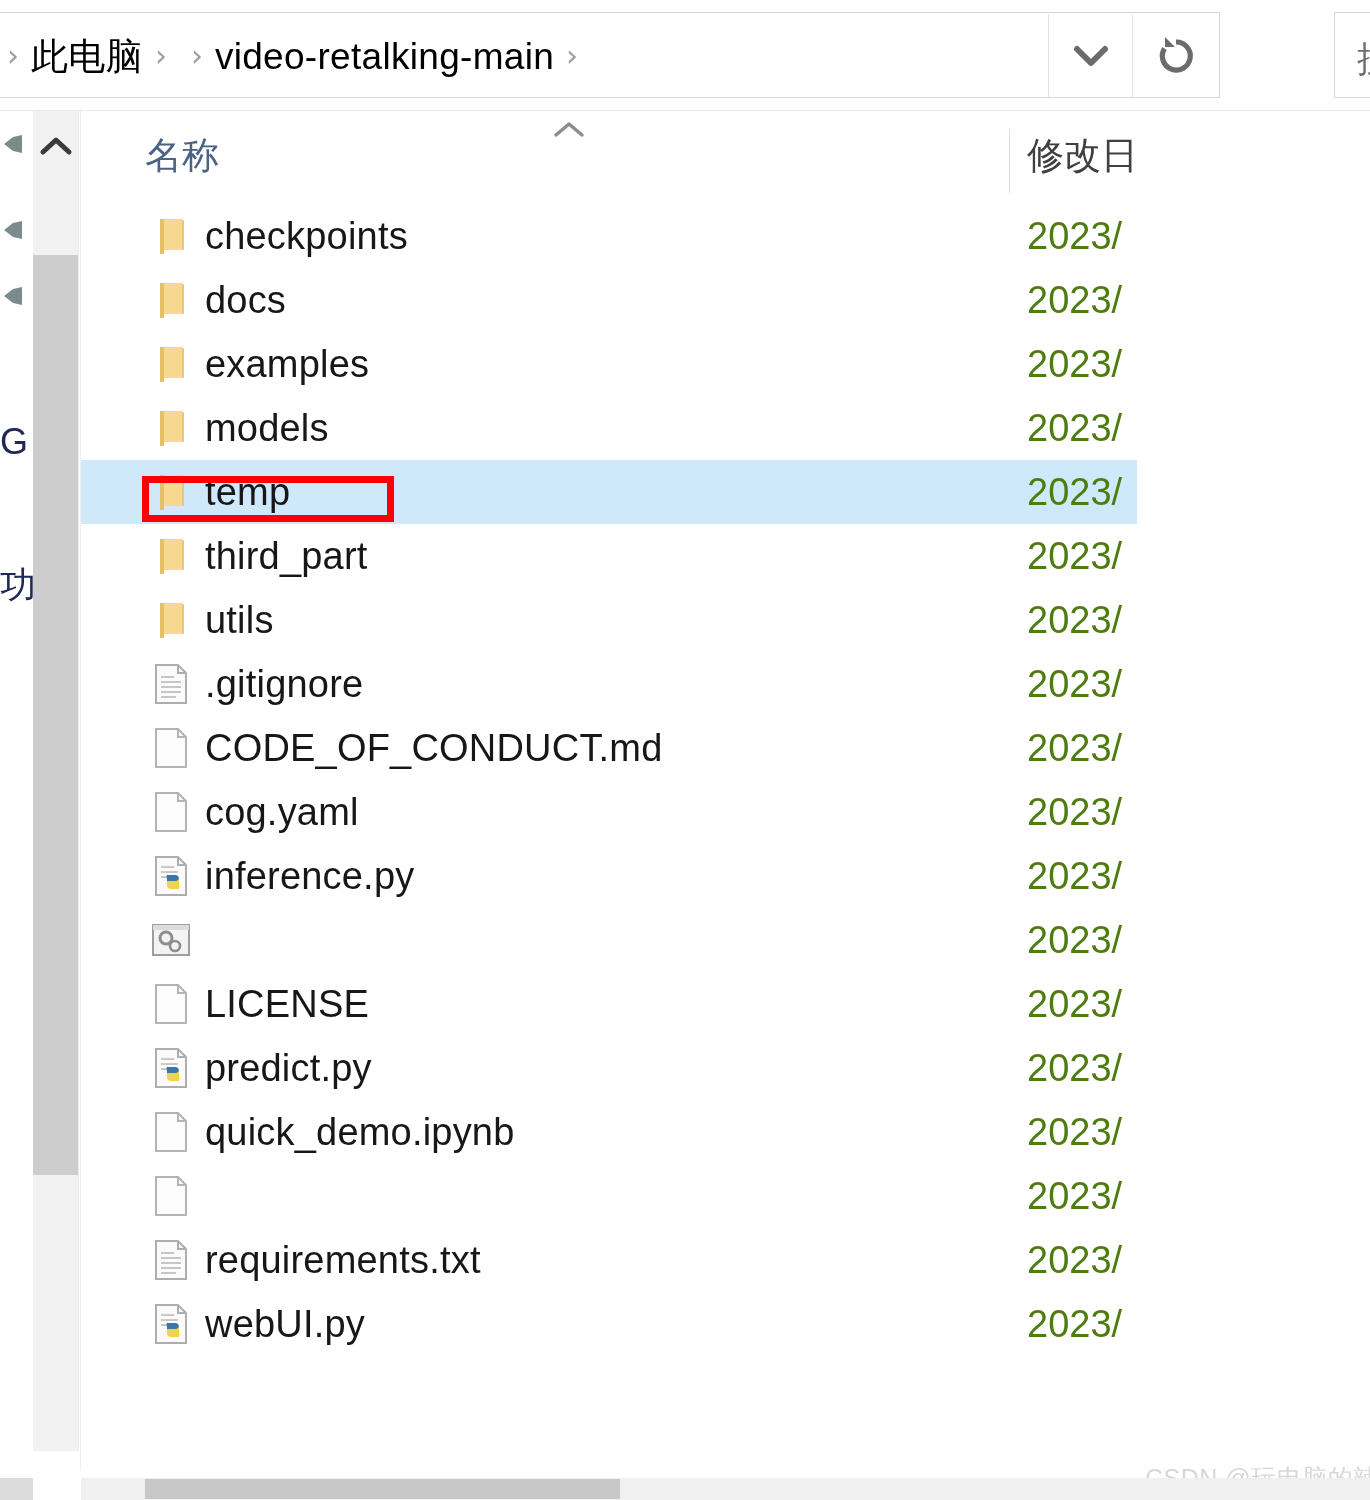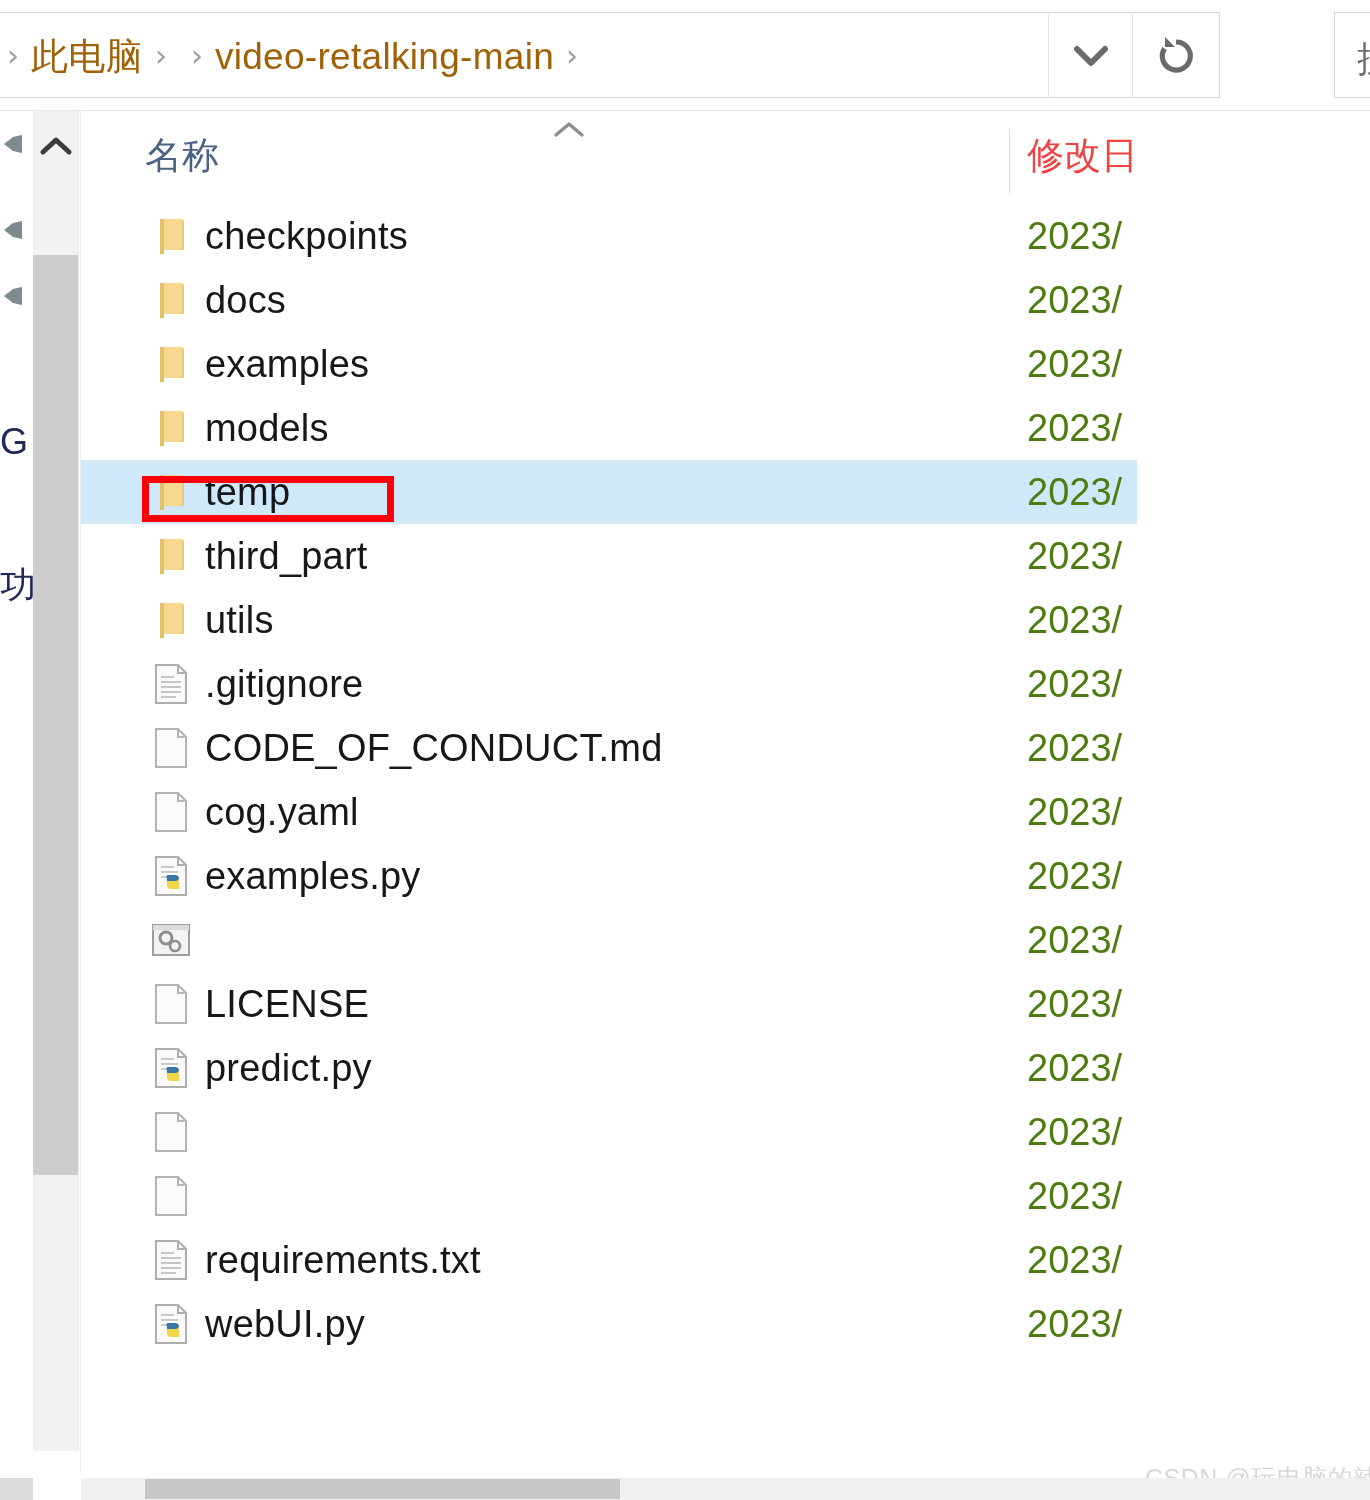--- a/index.html
+++ b/index.html
@@ -42,21 +42,21 @@
     white-space: nowrap;
   }
   .crumb-sep {
     color: #9aa0a6;
     font-size: 30px;
     padding: 0 12px;
     line-height: 1;
     font-family: "DejaVu Sans", sans-serif;
   }
   .crumb-txt {
-    color: #a16207;
+    color: #000000;
     font-size: 37px;
     line-height: 1;
     letter-spacing: 0.3px;
   }
   #dropdown-btn {
     position: absolute;
     right: 87px; top: 1px;
     width: 84px; height: 84px;
     border-left: 1px solid #e2e2e2;
     display: flex; align-items: center; justify-content: center;
@@ -158,21 +158,21 @@
   #hdr-divider {
     position: absolute;
     left: 928px; top: 18px;
     width: 1px; height: 64px;
     background: #dcdcdc;
   }
   #hdr-date {
     position: absolute;
     left: 946px; top: 26px;
     font-size: 37px;
-    color: #ef4444;
+    color: #404040;
     line-height: 1;
     white-space: nowrap;
   }
 
   #rows {
     position: absolute;
     left: 0; top: 93px;
     width: 1290px;
   }
   .row {
@@ -442,21 +442,21 @@
             <path d="M24 2 L24 10 L32 10" fill="none" stroke="#aeaeae" stroke-width="2"></path>
             <g stroke="#b9b9b9" stroke-width="1.5">
               <line x1="7" y1="12" x2="20" y2="12"></line>
               <line x1="7" y1="17" x2="24" y2="17"></line>
               <line x1="7" y1="22" x2="18" y2="22"></line>
             </g>
             <path d="M13 20 h8 a4 4 0 0 1 4 4 v4 h-8 a4 4 0 0 0 -4 4 v-8 a4 4 0 0 1 0 -4 z" fill="#3a76a8"></path>
             <path d="M17 40 h-8 a4 4 0 0 1 -4 -4 v-4 h8 a4 4 0 0 0 4 -4 v8 a4 4 0 0 1 0 4 z" fill="#f2d44c" transform="translate(8,-6)"></path>
           </svg>
         </div>
-        <span class="fname">examples.py</span>
+        <span class="fname">inference.py</span>
         <span class="fdate">2023/</span>
       </div>
       <div class="row">
         <div class="icon-wrap">
           <svg class="sh-ico" viewBox="0 0 40 34">
             <rect x="2" y="2" width="36" height="30" fill="#f3f3f3" stroke="#9e9e9e" stroke-width="2"></rect>
             <rect x="2" y="2" width="36" height="5" fill="#dcdcdc"></rect>
             <circle cx="15" cy="15" r="6" fill="none" stroke="#8d8d8d" stroke-width="3"></circle>
             <circle cx="24" cy="23" r="5" fill="none" stroke="#8d8d8d" stroke-width="2.6"></circle>
           </svg>
@@ -490,20 +490,21 @@
         <span class="fname">predict.py</span>
         <span class="fdate">2023/</span>
       </div>
       <div class="row">
         <div class="icon-wrap">
           <svg class="doc-ico" viewBox="0 0 34 42">
             <path d="M2 2 L24 2 L32 10 L32 40 L2 40 Z" fill="#fcfcfc" stroke="#b4b4b4" stroke-width="2"></path>
             <path d="M24 2 L24 10 L32 10" fill="none" stroke="#b4b4b4" stroke-width="2"></path>
           </svg>
         </div>
+        <span class="fname">quick_demo.ipynb</span>
         <span class="fdate">2023/</span>
       </div>
       <div class="row">
         <div class="icon-wrap">
           <svg class="doc-ico" viewBox="0 0 34 42">
             <path d="M2 2 L24 2 L32 10 L32 40 L2 40 Z" fill="#fcfcfc" stroke="#b4b4b4" stroke-width="2"></path>
             <path d="M24 2 L24 10 L32 10" fill="none" stroke="#b4b4b4" stroke-width="2"></path>
           </svg>
         </div>
         <span class="fdate">2023/</span>

